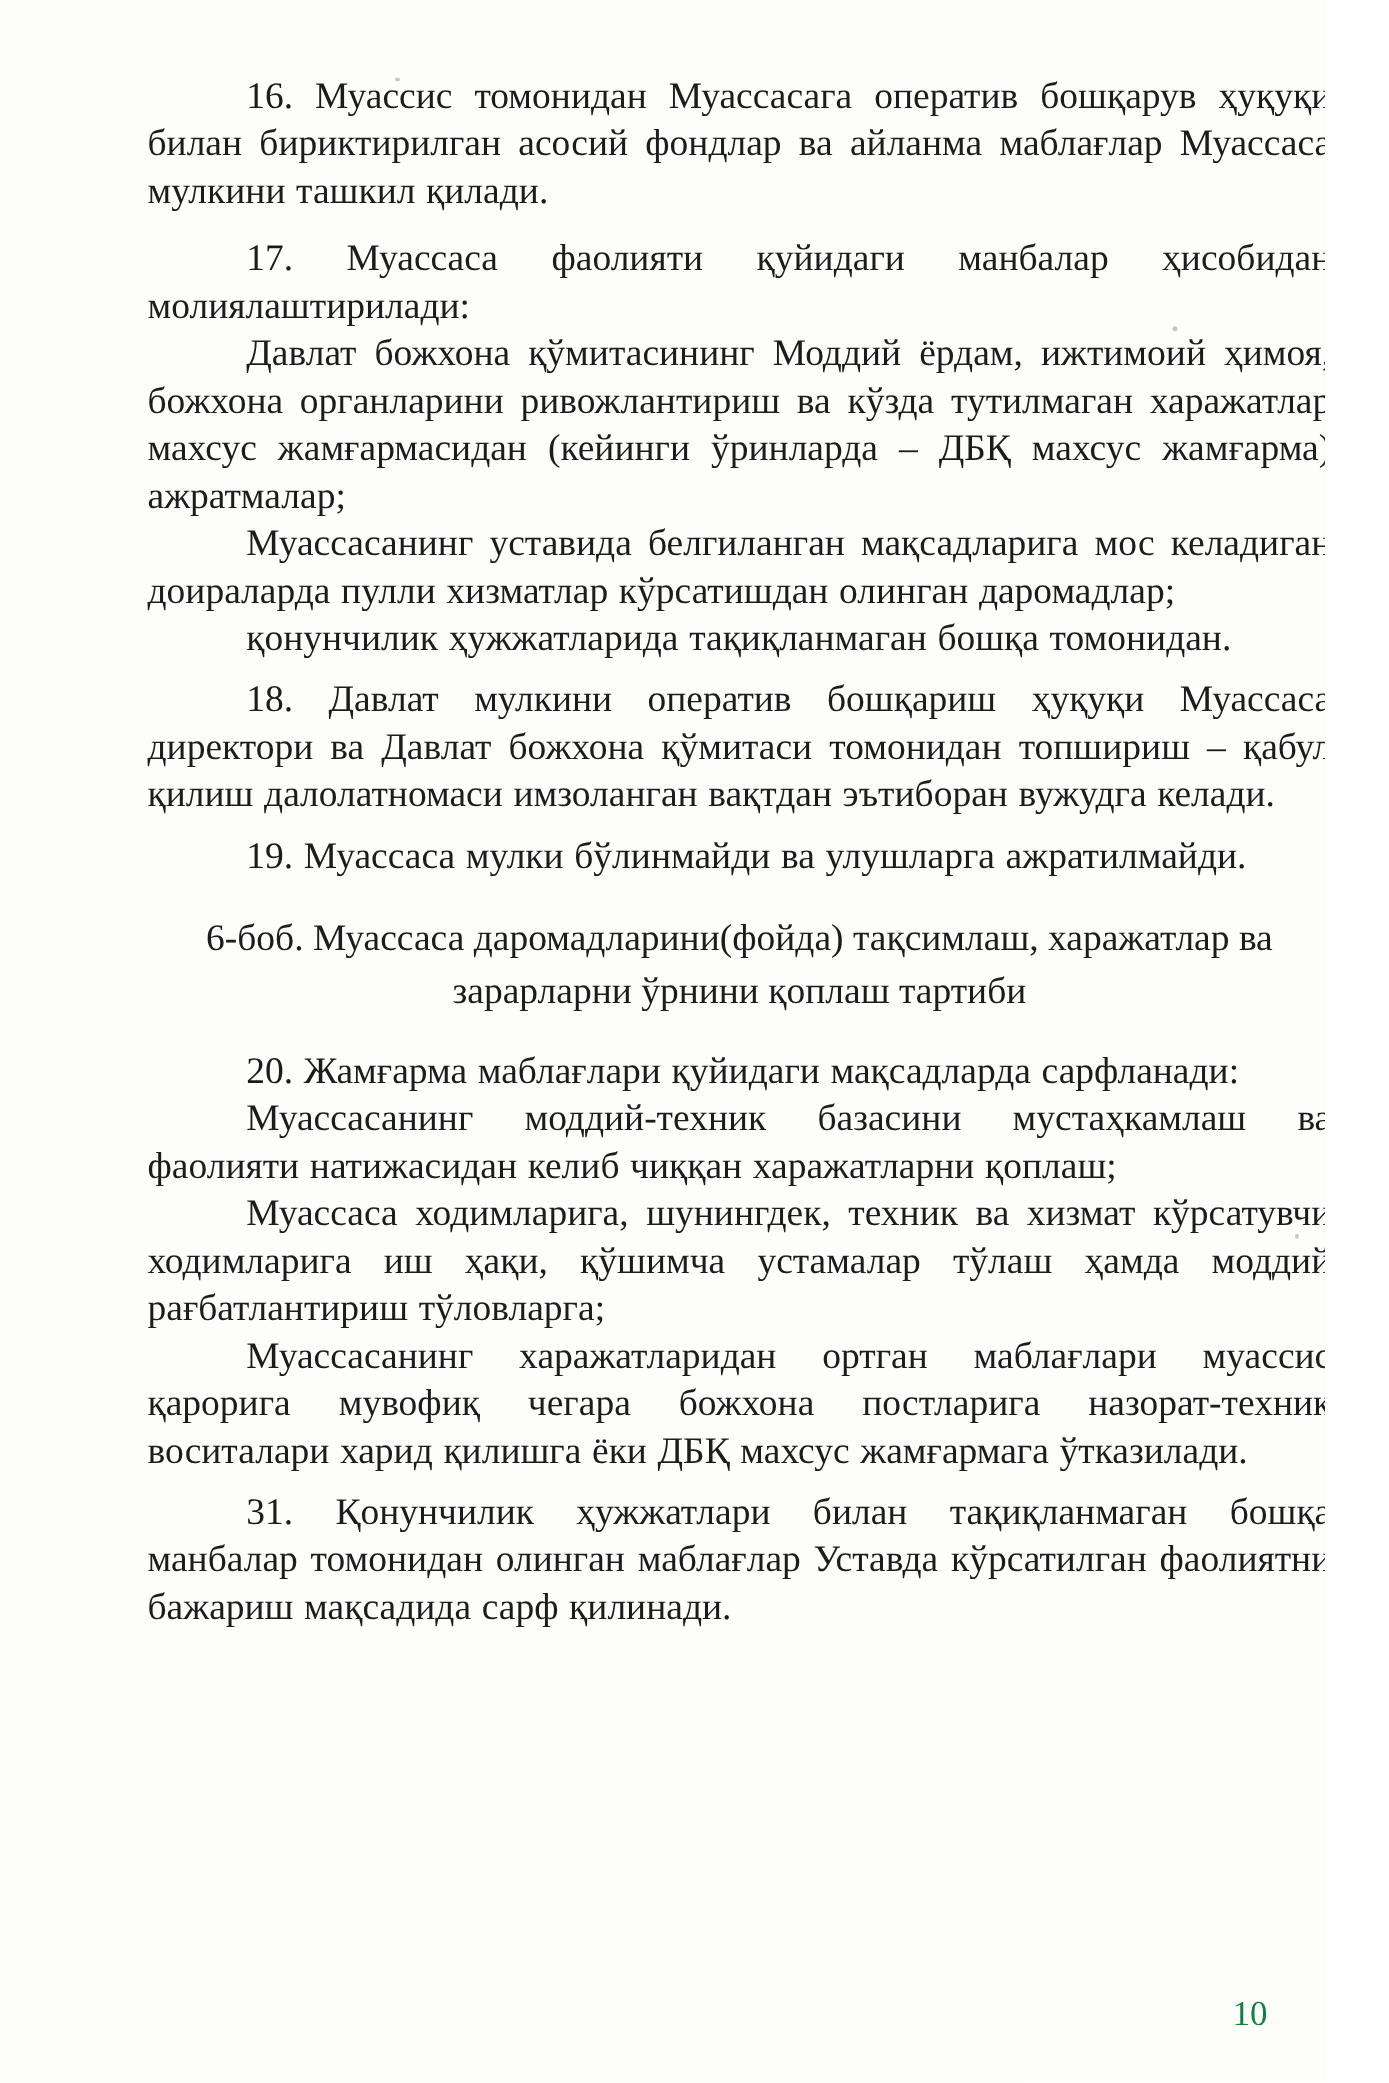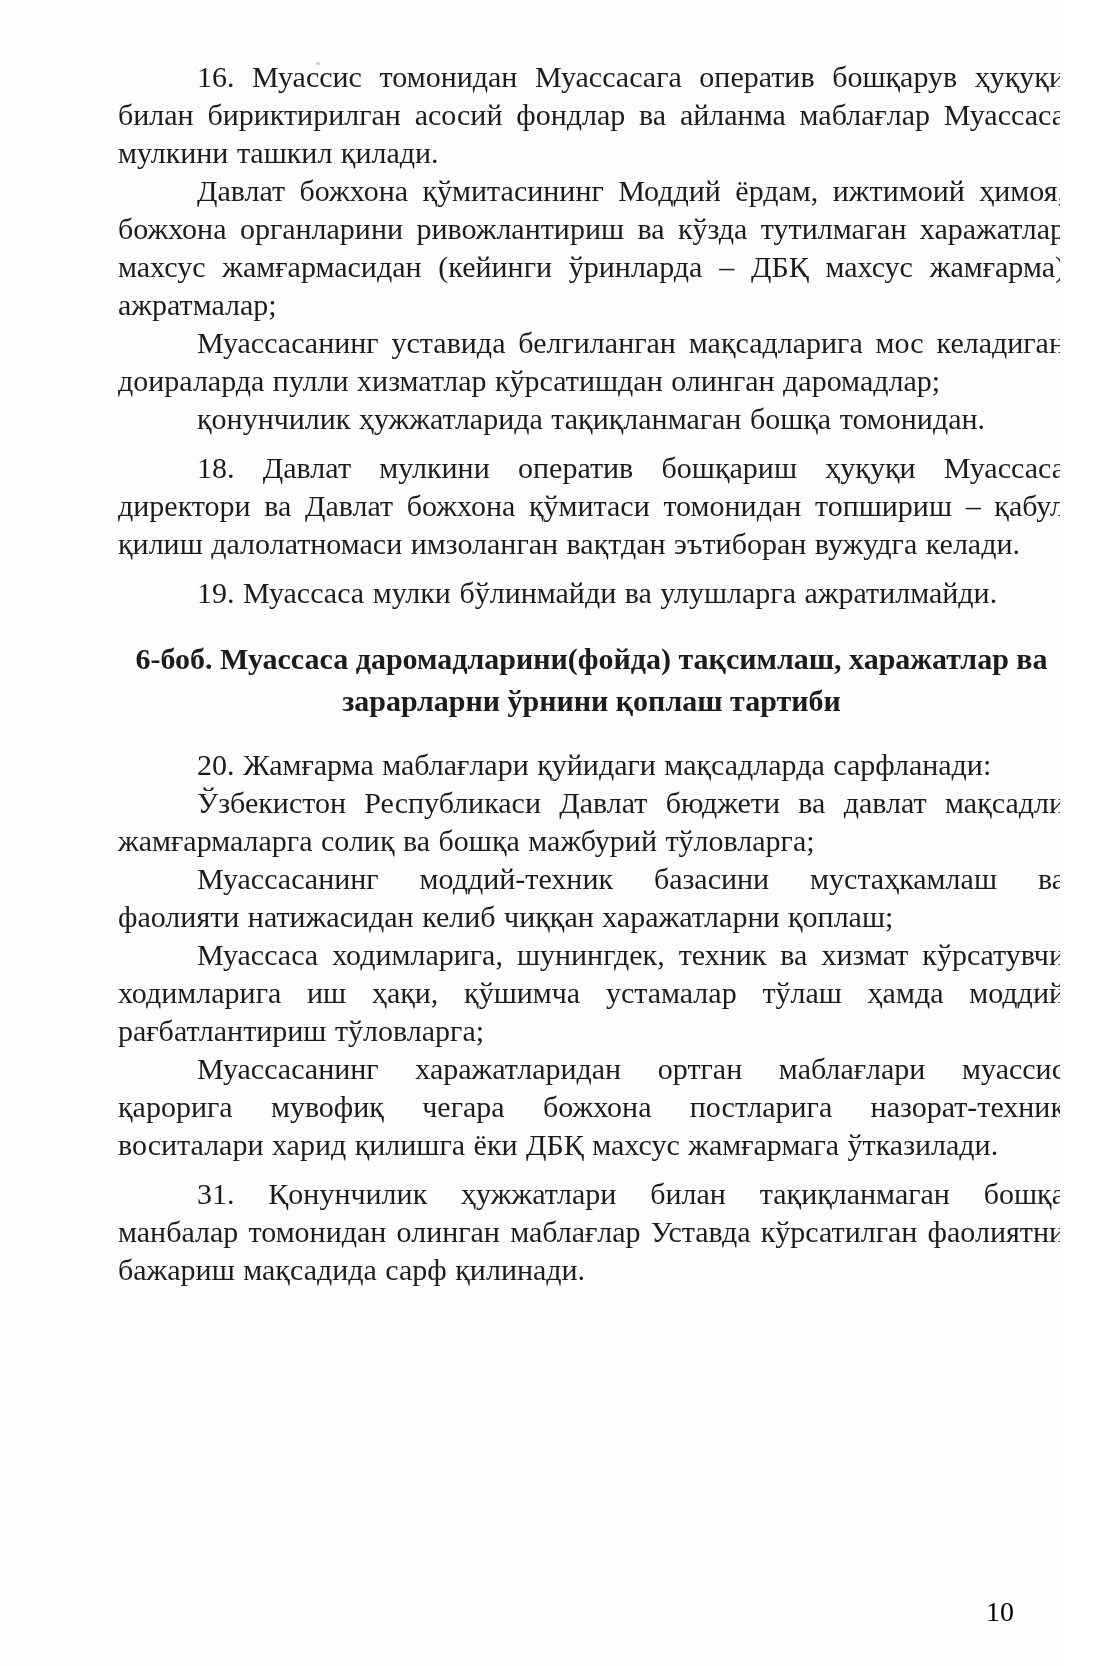--- a/index.html
+++ b/index.html
@@ -47,34 +47,34 @@
   }
   .cont-line {
     margin: 0;
     font-size: 30px;
     line-height: 38px;
     text-align: left;
     text-indent: 0;
   }
   .chapter-heading {
     margin: 26px 0 24px 0;
-    font-weight: bold;
+    font-weight: normal;
     font-size: 30px;
     line-height: 42px;
     text-align: center;
   }
   .chapter-heading div {
     white-space: nowrap;
   }
   .page-number {
     position: absolute;
     right: 46px;
     top: 1596px;
     font-size: 28px;
-    color: #000000;
+    color: #15803d;
   }
   .speck {
     position: absolute;
     background: #9a9a9a;
     border-radius: 50%;
     opacity: 0.55;
   }
   .speck-1 { left: 316px; top: 62px;  width: 4px; height: 3px; }
   .speck-2 { left: 938px; top: 261px; width: 4px; height: 4px; }
   .speck-3 { left: 1036px; top: 987px; width: 3px; height: 4px; }
@@ -85,37 +85,40 @@
 <div class="page">
 
   <span class="speck speck-1"></span>
   <span class="speck speck-2"></span>
   <span class="speck speck-3"></span>
 
   <div class="content">
 
     <p class="para">16. Муассис томонидан Муассасага оператив бошқарув ҳуқуқи билан бириктирилган асосий фондлар ва айланма маблағлар Муассаса мулкини ташкил қилади.</p>
 
+    <div class="mt-sm">
+      <p class="force-justify">17. Муассаса фаолияти қуйидаги манбалар ҳисобидан</p>
+      <p class="cont-line">молиялаштирилади:</p>
+    </div>
 
     <p class="para">Давлат божхона қўмитасининг Моддий ёрдам, ижтимоий ҳимоя, божхона органларини ривожлантириш ва кўзда тутилмаган харажатлар махсус жамғармасидан (кейинги ўринларда – ДБҚ махсус жамғарма) ажратмалар;</p>
     <p class="para">Муассасанинг уставида белгиланган мақсадларига мос келадиган доираларда пулли хизматлар кўрсатишдан олинган даромадлар;</p>
     <p class="para">қонунчилик ҳужжатларида тақиқланмаган бошқа томонидан.</p>
 
     <p class="para mt">18. Давлат мулкини оператив бошқариш ҳуқуқи Муассаса директори ва Давлат божхона қўмитаси томонидан топшириш – қабул қилиш далолатномаси имзоланган вақтдан эътиборан вужудга келади.</p>
 
     <p class="para mt">19. Муассаса мулки бўлинмайди ва улушларга ажратилмайди.</p>
 
     <div class="chapter-heading">
       <div>6-боб. Муассаса даромадларини(фойда) тақсимлаш, харажатлар ва</div>
       <div>зарарларни ўрнини қоплаш тартиби</div>
     </div>
 
     <p class="para">20.  Жамғарма маблағлари қуйидаги мақсадларда сарфланади:</p>
 
-    <p class="para">Ўзбекистон Республикаси Давлат бюджети ва давлат мақсадли жамғармаларга солиқ ва бошқа мажбурий тўловларга;</p>
     <p class="para">Муассасанинг моддий-техник базасини мустаҳкамлаш ва фаолияти натижасидан келиб чиққан харажатларни қоплаш;</p>
     <p class="para">Муассаса ходимларига, шунингдек, техник ва хизмат кўрсатувчи ходимларига иш ҳақи, қўшимча устамалар тўлаш ҳамда моддий рағбатлантириш тўловларга;</p>
     <p class="para">Муассасанинг харажатларидан ортган маблағлари муассис қарорига мувофиқ чегара божхона постларига назорат-техник воситалари харид қилишга ёки ДБҚ махсус жамғармага ўтказилади.</p>
 
     <p class="para mt">31. Қонунчилик ҳужжатлари билан тақиқланмаган бошқа манбалар томонидан олинган маблағлар Уставда кўрсатилган фаолиятни бажариш мақсадида сарф қилинади.</p>
 
 
   </div>
 
   <div class="page-number">10</div>

